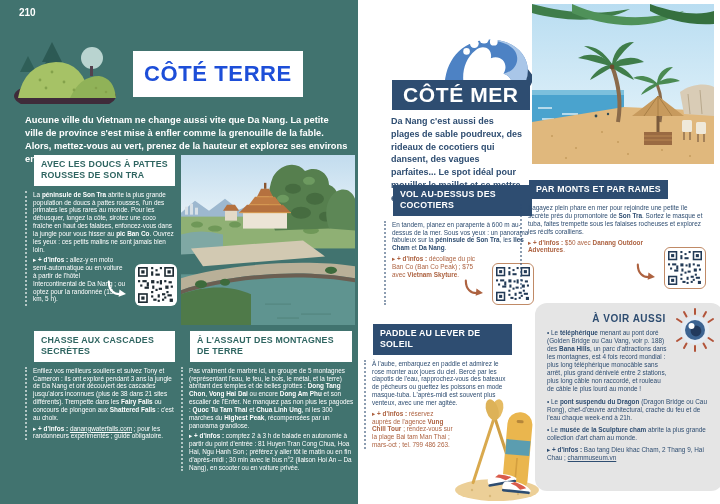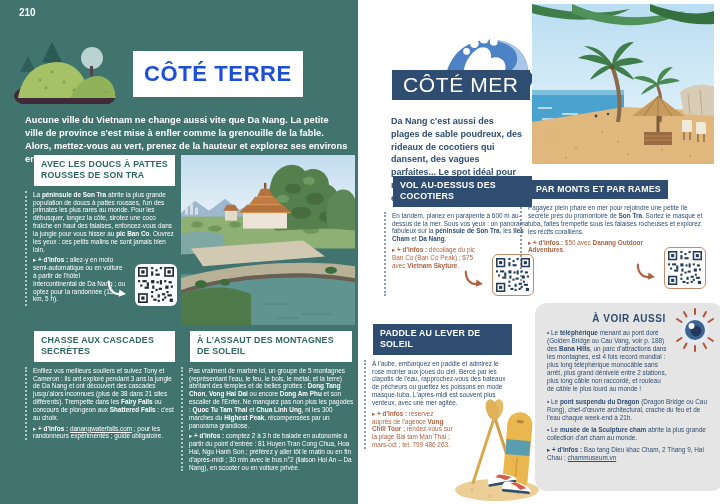--- a/index.html
+++ b/index.html
@@ -32,25 +32,25 @@
   .navy-side .bd{color:#2e4d71;border-left:2px dotted rgba(46,77,113,.55);}
   .navy-side .infos{color:#ad6240;}
   .navy-side .arrow{color:#ad6240;}
   #box-doucs{left:25px;top:155px;width:150px;}
   #box-cascades{left:25px;top:331px;width:150px;}
   #box-marbre{left:181px;top:331px;width:174px;}
   .photo-marble{position:absolute;left:181px;top:155px;width:174px;height:170px;}
   .photo-marble svg,.photo-beach svg{display:block;width:100%;height:100%;}
   .photo-beach{position:absolute;left:532px;top:4px;width:182px;height:160px;}
   .wave{position:absolute;left:437px;top:30px;width:98px;height:70px;}
-  .badge-mer{position:absolute;left:392px;top:70px;background:#2e4d71;color:#fff;font-weight:400;
+  .badge-mer{position:absolute;left:392px;top:80px;background:#2e4d71;color:#fff;font-weight:700;
              font-size:21px;padding:3px 11px;letter-spacing:.6px;}
   .intro-mer{position:absolute;left:391px;top:106px;width:132px;color:#2e4d71;font-size:9px;
              line-height:1.42;font-weight:600;}
-  #box-vol{left:384px;top:176px;width:148px;}
+  #box-vol{left:384px;top:185px;width:148px;}
   #box-paddle{left:364px;top:324px;width:148px;}
   #box-paddle .infos{padding-right:58px;}
   #box-rames{left:520px;top:178px;width:184px;}
   .see-also{position:absolute;left:535px;top:303px;width:188px;background:#e5e5e5;border-radius:12px;
             padding:10px 12px 8px;box-sizing:border-box;min-height:188px;}
   .see-also h3{margin:0 0 5px;color:#2e4d71;font-size:10px;font-weight:800;text-align:center;
                letter-spacing:.5px;}
   .see-also p{margin:0 0 4px;color:#2e4d71;font-size:6.4px;line-height:1.26;}
   .see-also .first{padding-right:42px;}
   .eye{position:absolute;right:5px;top:4px;width:46px;height:46px;}
@@ -243,21 +243,21 @@
         </g>
       <g fill="#3d6b3c">
           <ellipse cx="20" cy="130" rx="6" ry="4"></ellipse>
           <ellipse cx="44" cy="128" rx="5" ry="3.4"></ellipse>
           <ellipse cx="150" cy="116" rx="6" ry="3.6"></ellipse>
         </g>
     </svg>
   </div>
 
   <section class="box" id="box-marbre">
-    <div class="hdr">À L'ASSAUT DES MONTAGNES DE SOLEIL</div>
+    <div class="hdr">À L'ASSAUT DES MONTAGNES DE TERRE</div>
     <div class="bd">
       <p><span>Pas vraiment de marbre ici, un groupe de 5 montagnes (représentant l'eau, le feu, le bois, le métal, et la terre) abritant des temples et de belles grottes : </span><b>Dong Tang Chon</b><span>, </span><b>Vong Hai Dai</b><span> ou encore </span><b>Dong Am Phu</b><span> et son escalier de l'Enfer. Ne manquez pas non plus les pagodes : </span><b>Quoc Tu Tam Thai</b><span> et </span><b>Chua Linh Ung</b><span>, ni les 300 marches du </span><b>Highest Peak</b><span>, récompensées par un panorama grandiose.</span></p>
       <div class="infos">
         <span><span>▸ </span><b>+ d'infos :</b><span> comptez 2 à 3 h de balade en autonomie à partir du point d'entrée : 81 Huyen Tran Cong Chua, Hoa Hai, Ngu Hanh Son ; préférez y aller tôt le matin ou en fin d'après-midi ; 30 min avec le bus n°2 (liaison Hoi An – Da Nang), en scooter ou en voiture privée.</span></span>
       </div>
     </div>
   </section>
 
   <svg class="wave" viewBox="0 0 100 72">
     <path d="M8 68 C4 36 22 12 50 10 C74 8 92 22 93 40 C94 54 85 64 72 67 C79 58 78 48 68 45 C74 35 66 25 55 29 C57 19 47 14 39 21 C29 29 25 42 27 56 C19 60 12 64 8 68 Z" fill="#4d82c4"></path>

